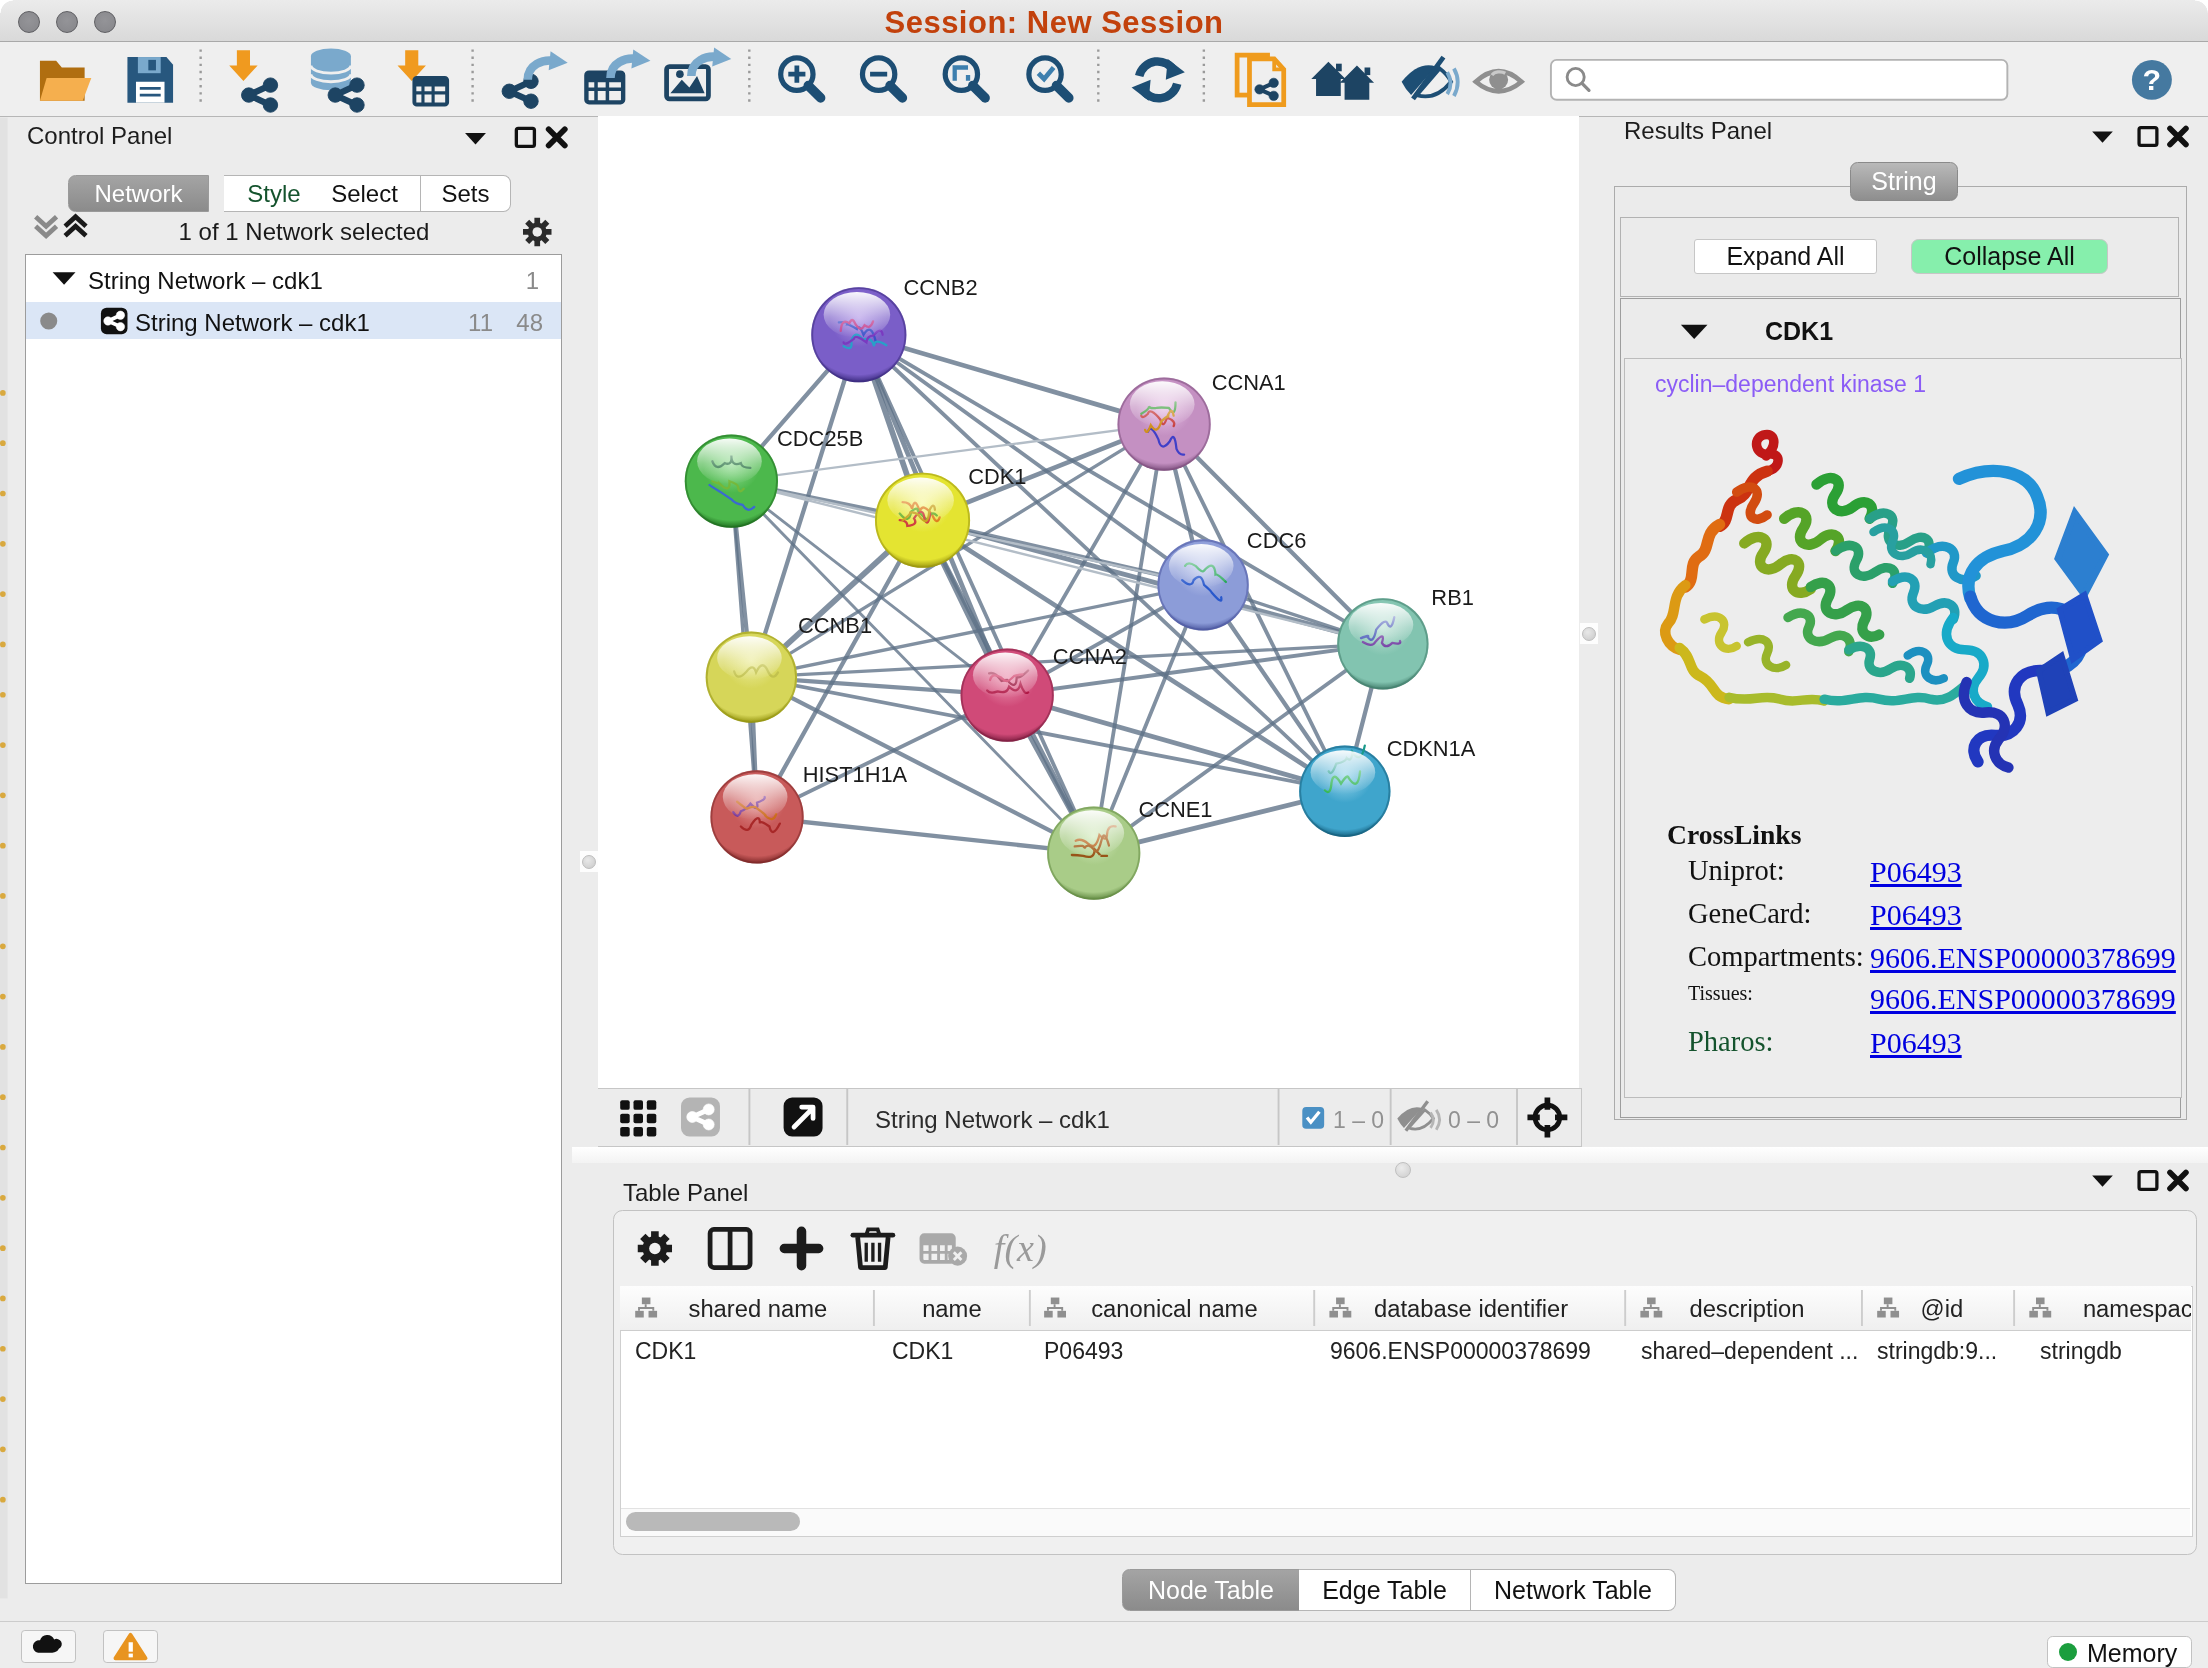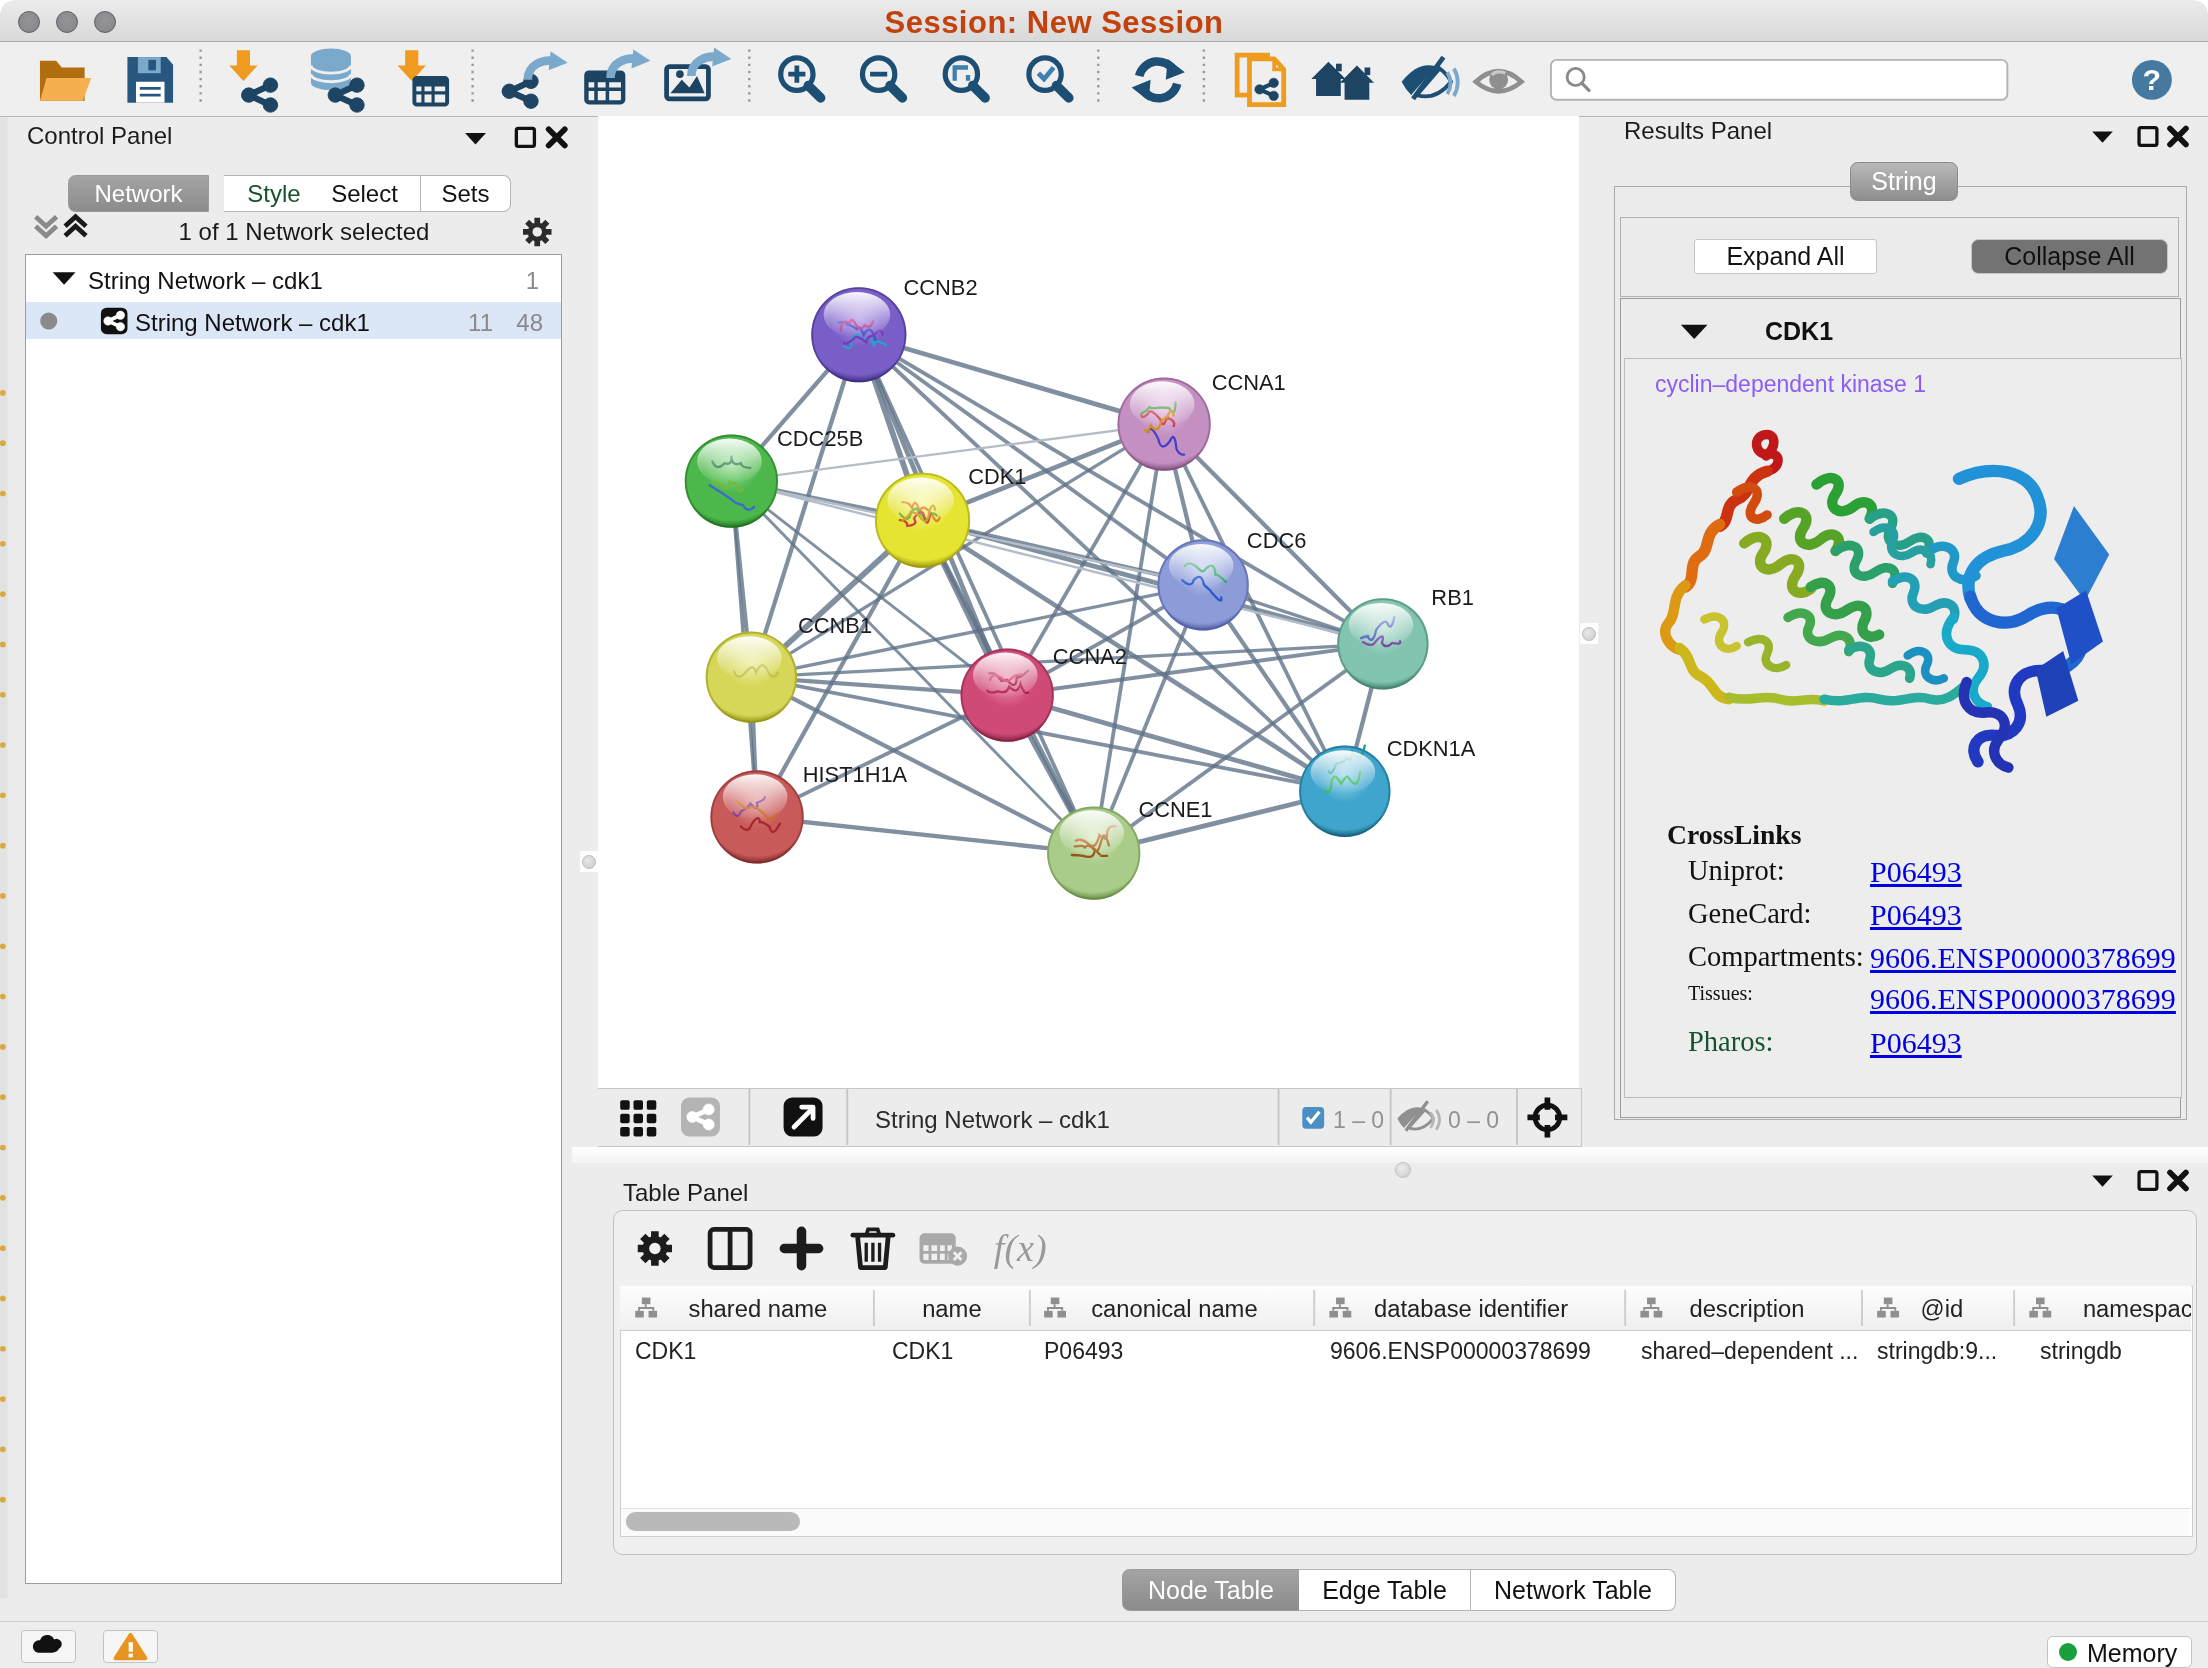--- a/index.html
+++ b/index.html
@@ -582,21 +582,21 @@
 
 <div class="abs" style="left:1850px;top:162px;width:106px;height:37px;border-radius:7.6px;
      background:linear-gradient(#b9b9b9,#8e8e8e);border:1px solid #8a8a8a;color:#fff;
      font-size:25px;text-align:center;line-height:37px;">String</div>
 
 <div class="abs" style="left:1620px;top:217px;width:557px;height:78px;background:#ebebeb;
      border:1px solid #b2b2b2;"></div>
 <div class="abs" style="left:1694px;top:239px;width:181px;height:33px;background:#ffffff;
      border:1px solid #c6c6c6;border-radius:3px;font-size:25px;color:#111;
      text-align:center;line-height:33px;">Expand All</div>
-<div class="abs" style="left:1971px;top:239px;width:195px;height:33px;background:#737373;
+<div class="abs" style="left:1911px;top:239px;width:195px;height:33px;background:#86efac;
      border:1px solid #c6c6c6;border-radius:7.6px;font-size:25px;color:#111;
      text-align:center;line-height:33px;">Collapse All</div>
 
 <div class="abs" style="left:1620px;top:298px;width:559px;height:818px;background:#ebebeb;
      border:1px solid #9d9d9d;"></div>
 <svg class="abs" style="left:1679px;top:318px;" width="57" height="25" viewBox="0 0 60 26">
   <path d="M 2 7 L 30 7 L 16 22 Z" fill="#111"></path>
 </svg>
 <div class="abs" style="left:1765px;top:317px;font-size:25px;font-weight:bold;color:#111;">CDK1</div>
 

